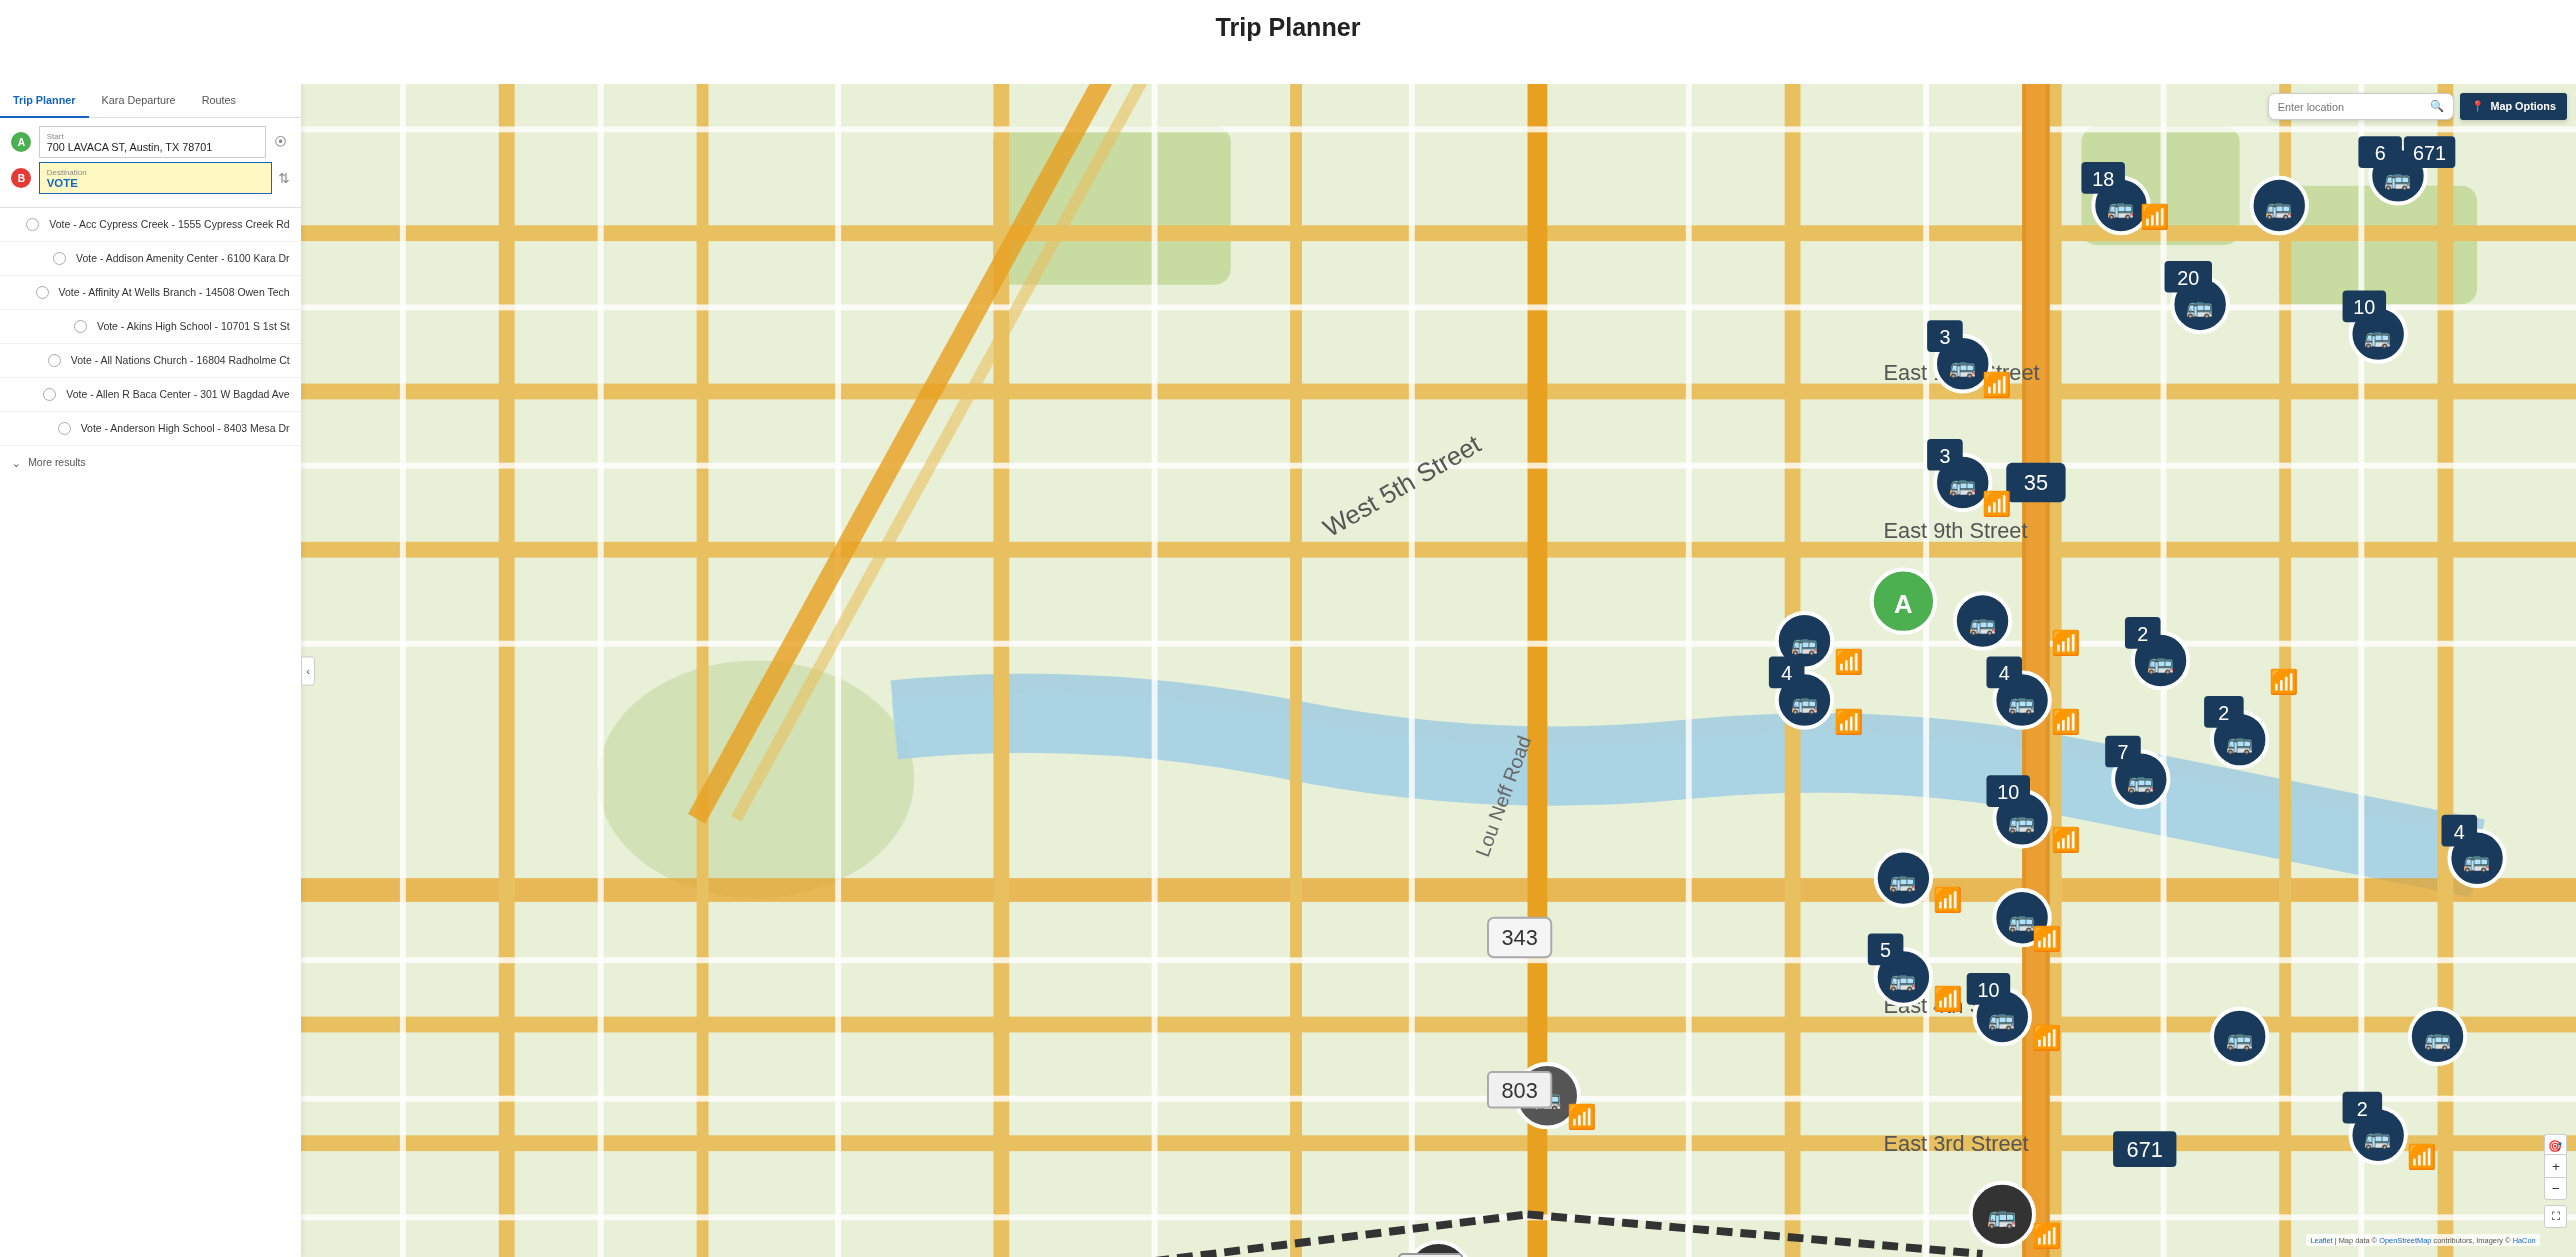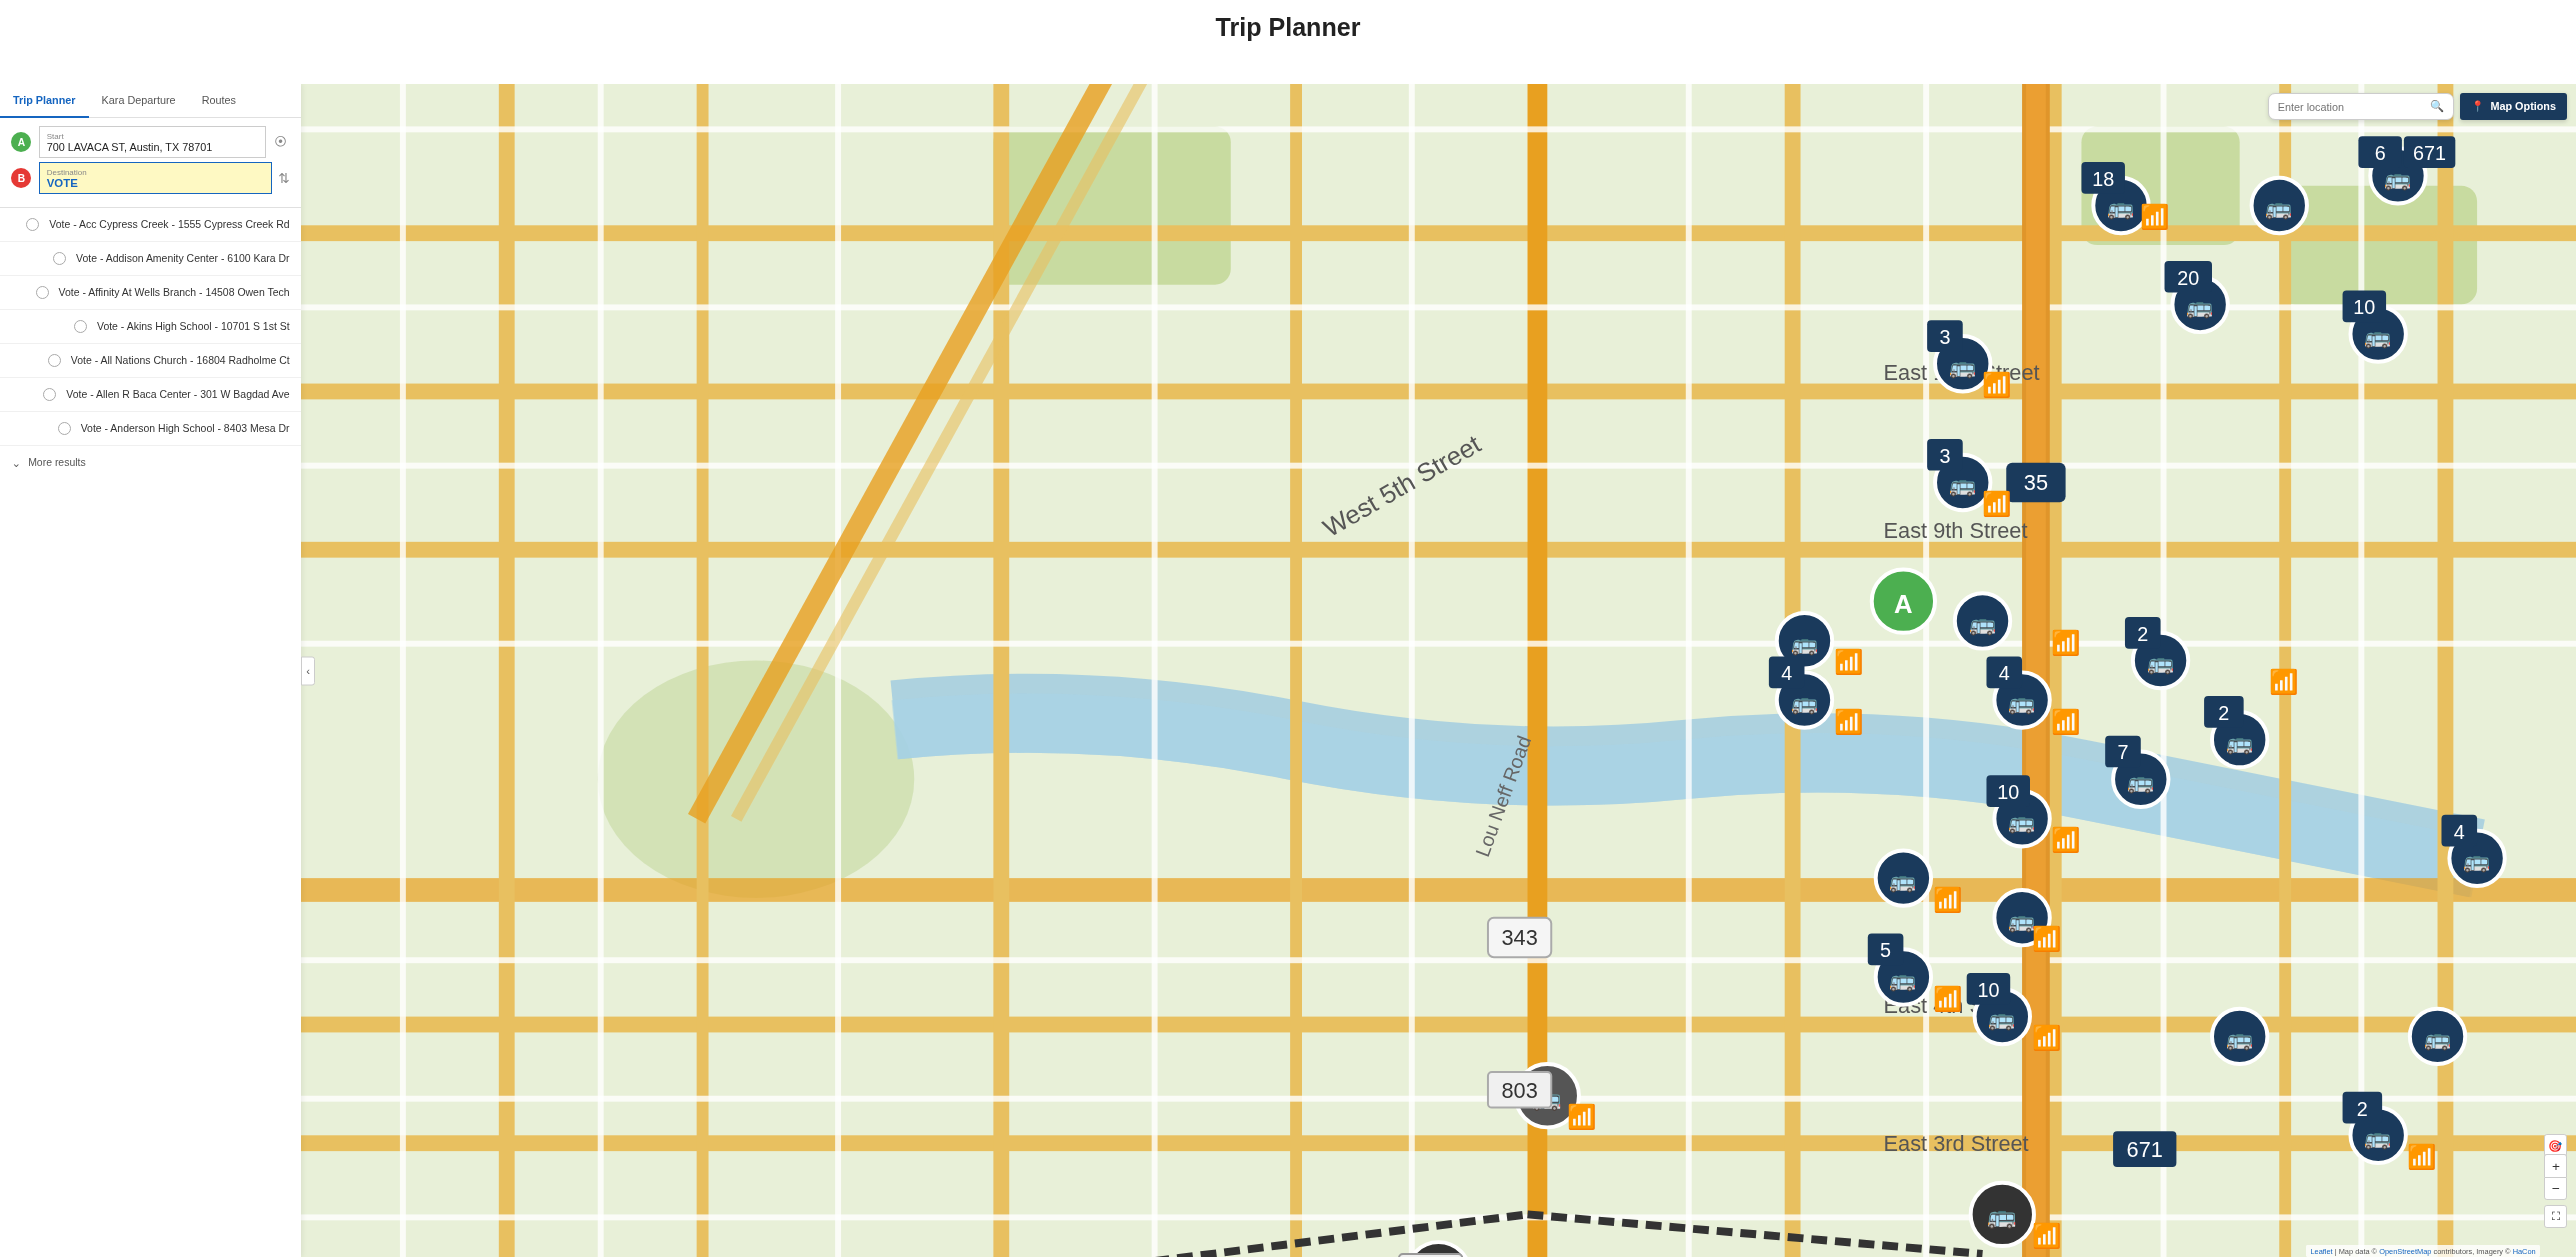--- a/index.html
+++ b/index.html
@@ -282,21 +282,21 @@
       cursor: pointer;
       display: flex;
       align-items: center;
       justify-content: center;
       font-size: 1rem;
       z-index: 100;
     }
 
     .map-attribution {
       position: absolute;
-      bottom: 0;
+      bottom: 11px;
       right: 36px;
       font-size: 0.65rem;
       color: #555;
       z-index: 100;
       background: rgba(255,255,255,0.8);
       padding: 1.4px 4.3px;
       border-radius: 1.4px;
     }
     .map-attribution a { color: #1565c0; text-decoration: none; }
 

